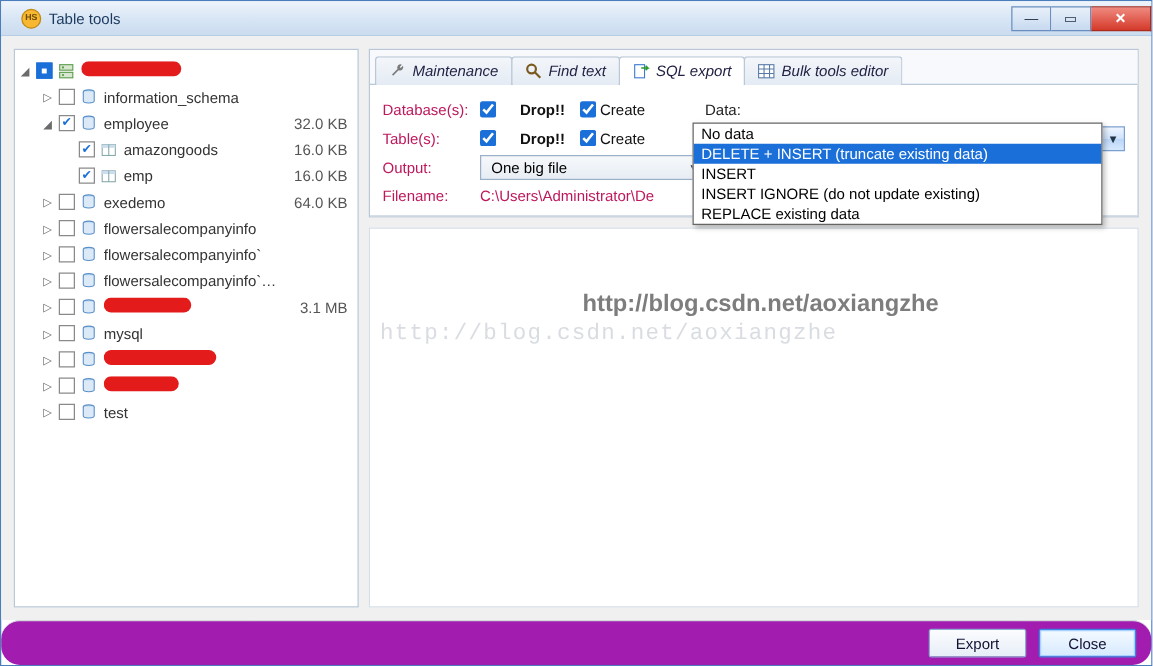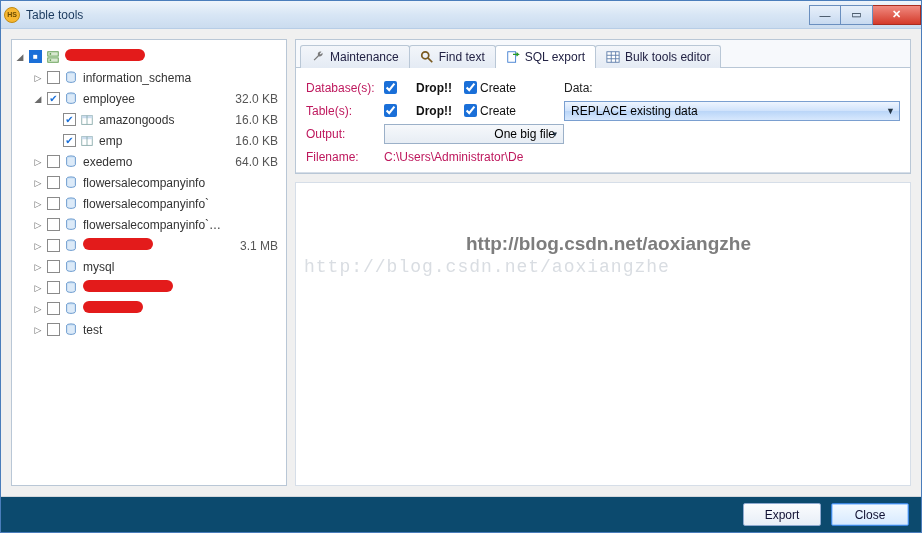--- a/index.html
+++ b/index.html
@@ -1,20 +1,20 @@
 <!DOCTYPE html>
 <html><head>
 <meta charset="utf-8">
 <style>
 * { box-sizing: border-box; margin: 0; padding: 0; font-family: "Segoe UI", Tahoma, sans-serif; font-size: 12px; }
 body { background: #d6e4f0; width: 922px; height: 533px; overflow: hidden; }
 
 
 .window { width: 922px; height: 533px; border: 1px solid #4a7dbb; background: #fff; display: flex; flex-direction: column; }
-.titlebar { height: 28px; background: linear-gradient(to bottom, #eef4fb 0%, #d8e6f5 50%, #cbdcef 100%); display: flex; align-items: center; padding-left: 3px; border-bottom: 1px solid #b7cde6; }
+.titlebar { height: 28px; background: linear-gradient(to bottom, #eef4fb 0%, #d8e6f5 50%, #cbdcef 100%); display: flex; align-items: center; padding-left: 16px; border-bottom: 1px solid #b7cde6; }
 .titlebar .app-icon { width: 16px; height: 16px; border-radius: 50%; background: #f7b731; border:1px solid #c08a12; display:flex; align-items:center; justify-content:center; font-size:7px; color:#6b4b00; font-weight:bold; margin-right:6px; }
 .titlebar .title { color: #1b3a5e; }
 .titlebar .spacer { flex: 1; }
 .titlebar .winbtns { display: flex; }
 .winbtn { width: 32px; height: 20px; margin-left:0; border:1px solid #6a8fbf; background: linear-gradient(to bottom,#e8f0fa,#c8daf0); display:flex; align-items:center; justify-content:center; font-size:11px; color:#234; }
 .winbtn.max { border-left:none; }
 .winbtn.close { width: 48px; background: linear-gradient(to bottom,#f08a80,#d43a2a); border-color:#a82c1f; color:#fff; font-weight:bold; border-left:none; border-top-right-radius:0; }
 
 
 .body { flex:1; display:flex; padding:10px; gap:8px; background:#f0f0f0; }
@@ -34,21 +34,21 @@
 .db-icon svg, .tb-icon svg { width:14px; height:14px; }
 .tree-row .label { flex:1; white-space:nowrap; overflow:hidden; text-overflow:ellipsis; }
 .tree-row .size { color:#555; width:56px; text-align:right; }
 .redact { display:inline-block; height:12px; background:#e31b1b; border-radius:6px; }
 .ind0 { padding-left: 2px; }
 .ind1 { padding-left: 20px; }
 .ind2 { padding-left: 36px; }
 
 
 .tabbar { display:flex; align-items:flex-end; height:28px; padding-left:4px; background:#f7f9fc; border-bottom:1px solid #b9c7d6; gap:0; }
-.tab { display:flex; align-items:center; gap:5px; padding:4px 10px; border:1px solid #b9c7d6; border-bottom:none; background:linear-gradient(to bottom,#f3f6fa,#e4ebf4); color:#224; margin-right:-1px; border-top-left-radius:3px; border-top-right-radius:3px; position:relative; top:1px; }
+.tab { display:flex; align-items:center; gap:5px; padding:4px 10px; border:1px solid #b9c7d6; border-bottom:none; background:linear-gradient(to bottom,#f3f6fa,#e4ebf4); color:#224; margin-right:-1px; border-top-left-radius:3px; border-top-right-radius:3px; position:relative; top:1px;font-style:italic; }
 .tab.active { background:#fff; z-index:2; }
 .tab .ticon { width:14px; height:14px; display:inline-flex; align-items:center; justify-content:center; }
 
 
 .formarea { padding:8px 10px 4px; border-bottom:1px solid #d6dee8; position:relative; }
 .form-row { display:flex; align-items:center; height:23px; }
 .form-row .lbl { width:78px; color:#be185d; }
 .form-row .cbx { display:flex; align-items:center; margin-right:12px; }
 .cbx input { margin-right:3px; accent-color:#1a6fd8; }
 .cbx label { color:#111; }
@@ -65,21 +65,21 @@
 .dropdown { position:absolute; border:1px solid #666; background:#fff; box-shadow:2px 2px 4px rgba(0,0,0,0.25); z-index:50; }
 .dropdown .opt { padding:1px 6px; color:#000; }
 .dropdown .opt.sel { background:#1a6fd8; color:#fff; }
 
 
 .blank { flex:1; border:1px solid #d6dee8; margin:8px 0 0; background:#fff; position:relative; }
 .watermark1 { position:absolute; left:170px; top:50px; font-size:19px; font-weight:bold; color:#7d7d7d; font-family: Arial, sans-serif; }
 .watermark2 { position:absolute; left:8px; top:74px; font-size:18px; color:#d9dde2; font-family: "Courier New", monospace; letter-spacing:1px; }
 
 
-.footer { height:36px; display:flex; align-items:center; justify-content:flex-end; padding:13px 12px; gap:10px; background:#0c4a6e; border-top:1px solid #d4d8dd; }
+.footer { height:36px; display:flex; align-items:center; justify-content:flex-end; padding:13px 12px; gap:10px; background:#a21caf; border-top:1px solid #d4d8dd;border-radius:15px; }
 .btn { width:78px; height:23px; border:1px solid #8faad0; background:linear-gradient(to bottom,#fbfcfe,#e7eef7); color:#113; display:flex; align-items:center; justify-content:center; border-radius:2px; }
 .btn.primary { border-color:#3b85e0; box-shadow:0 0 0 1px #a9d1ff inset; background:linear-gradient(to bottom,#f4faff,#d6e9ff); }
 
 svg { display:block; }
 </style>
 </head>
 <body>
 
 <div class="window">
 
@@ -348,31 +348,38 @@
               </span>
             </div>
             <div class="select-like" style="margin-left:0;">
               <span>REPLACE existing data</span>
               <span class="arrow">▼</span>
             </div>
           </div>
 
           <div class="form-row">
             <span class="lbl">Output:</span>
-            <div class="output-btn" style="max-width:180px;justify-content:flex-end;">
+            <div class="output-btn" style="max-width:180px;">
               <span>One big file</span>
               <span class="arrow">▾</span>
             </div>
           </div>
 
           <div class="form-row">
             <span class="lbl">Filename:</span>
             <span class="fn">C:\Users\Administrator\De</span>
           </div>
 
+          <div class="dropdown" id="data-dropdown" style="left:258px; top:30px; width:328px;">
+              <div class="opt">No data</div>
+              <div class="opt sel">DELETE + INSERT (truncate existing data)</div>
+              <div class="opt">INSERT</div>
+              <div class="opt">INSERT IGNORE (do not update existing)</div>
+              <div class="opt">REPLACE existing data</div>
+            </div>
         </div>
       </div>
 
       <div class="blank">
         <div class="watermark1">http://blog.csdn.net/aoxiangzhe</div>
         <div class="watermark2">http://blog.csdn.net/aoxiangzhe</div>
       </div>
 
     </div>
   </div>

